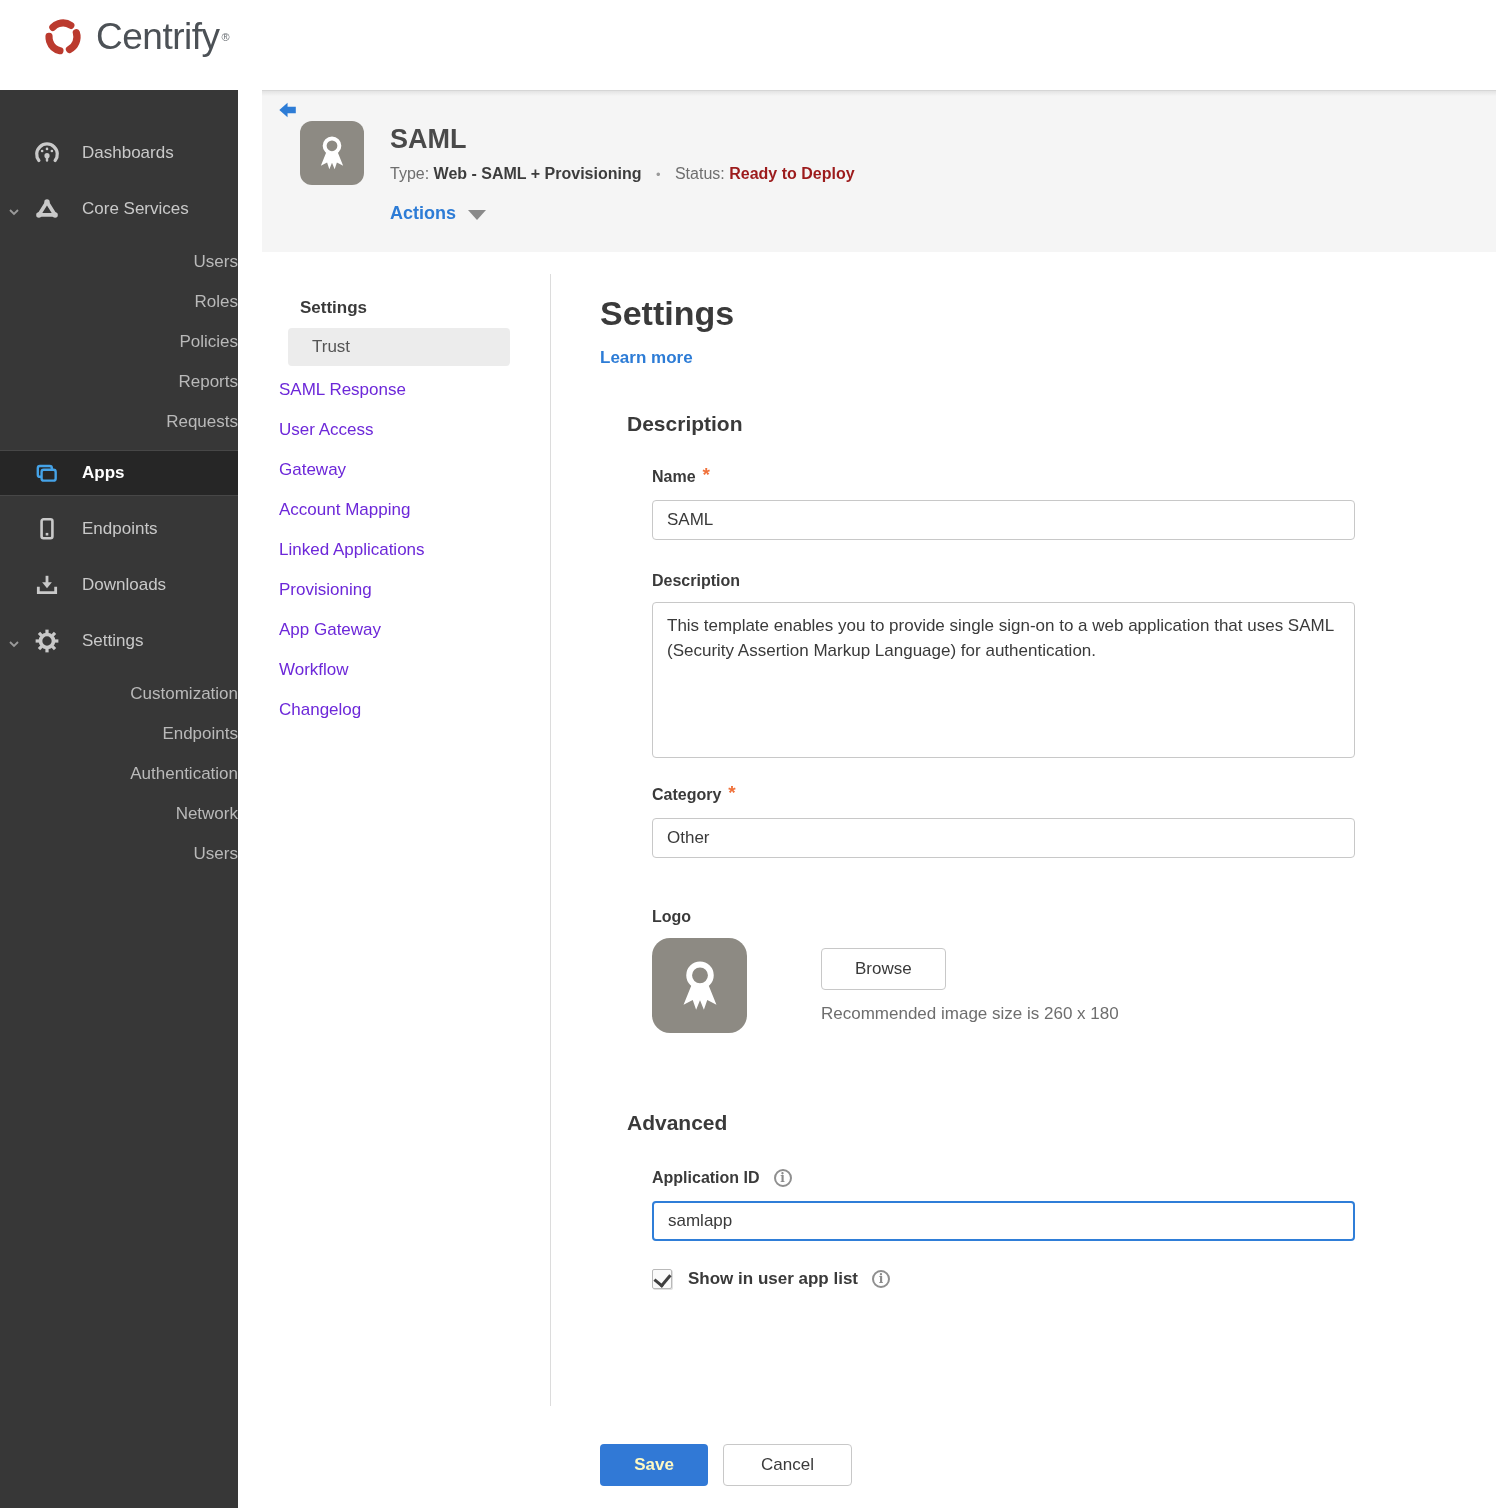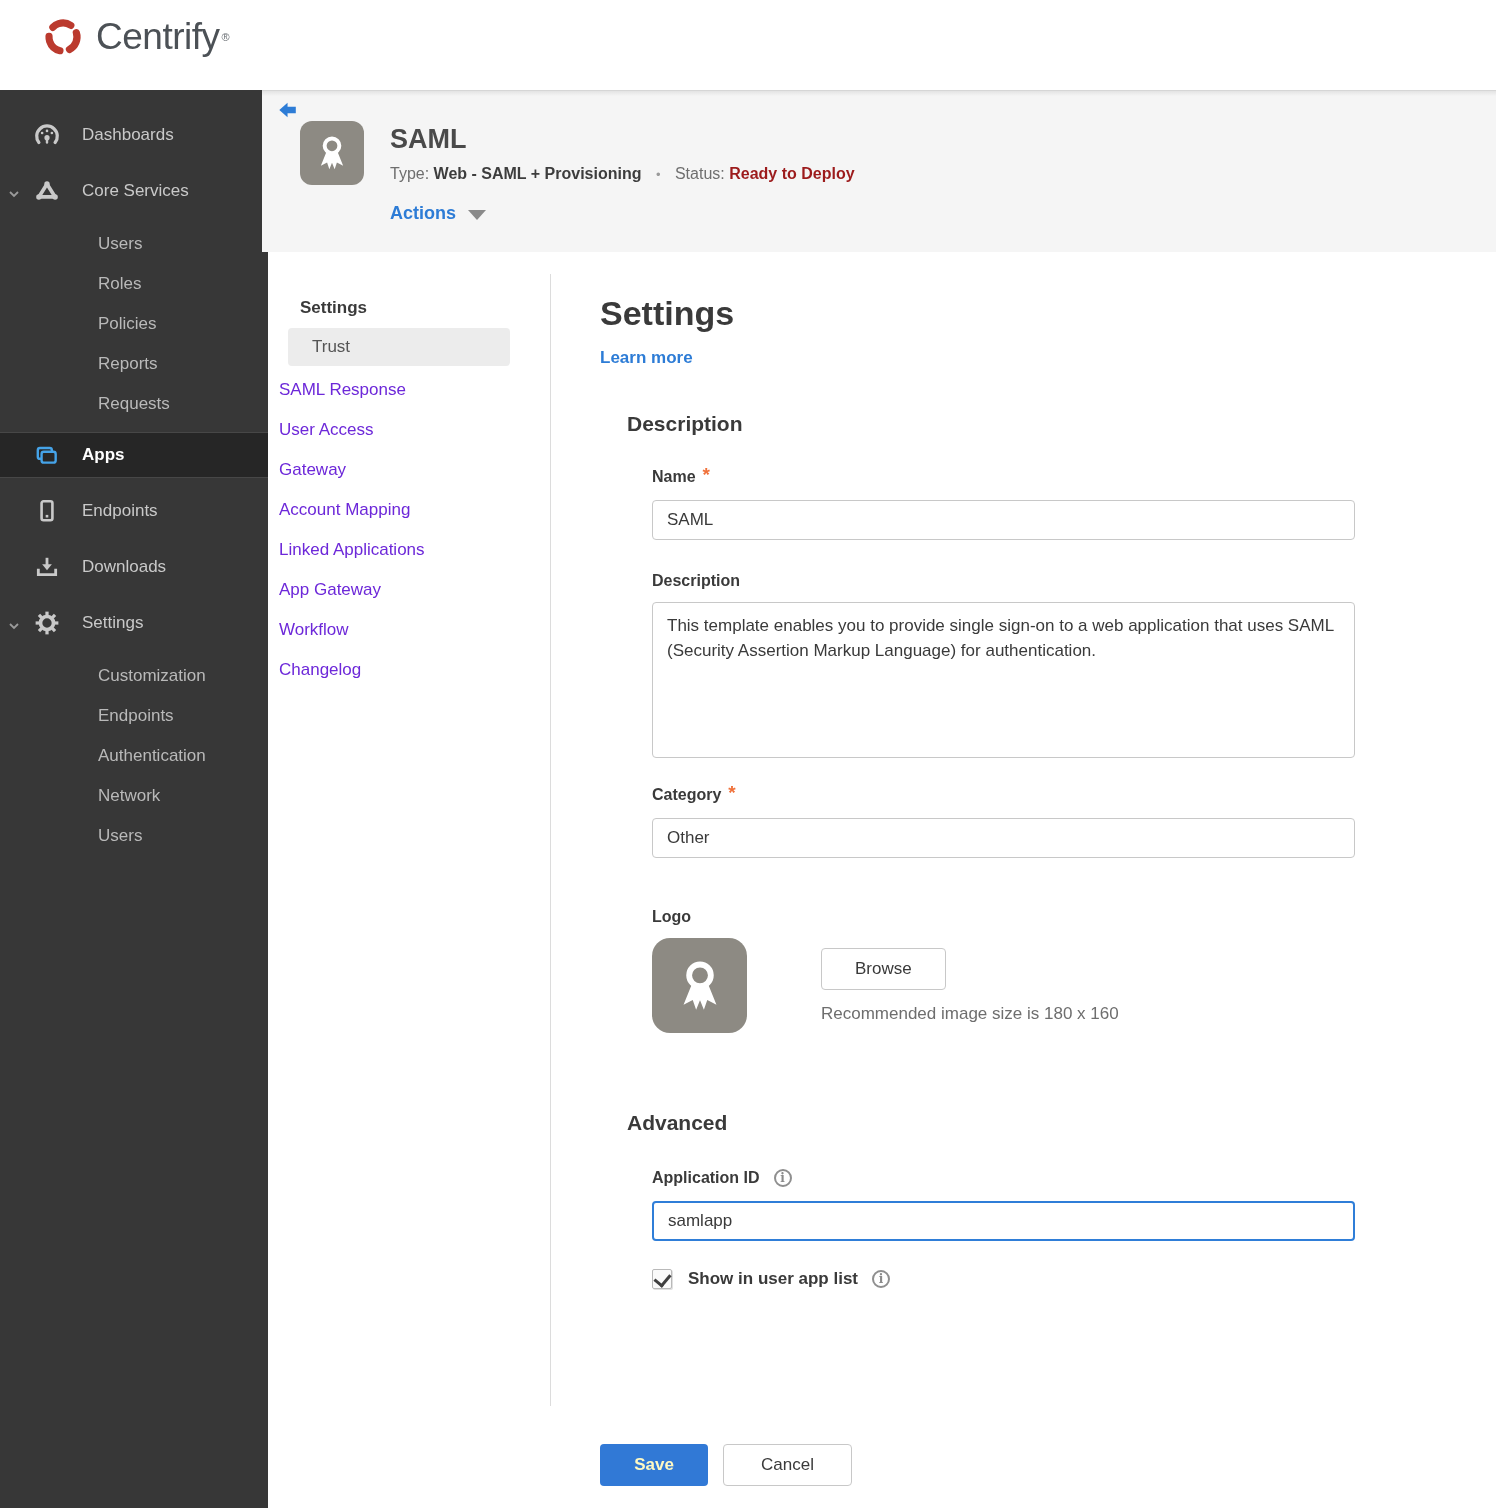--- a/index.html
+++ b/index.html
@@ -7,21 +7,21 @@
   body { font-family:"Liberation Sans", sans-serif; background:#fff; color:#3a3a3a; }
   .screen { position:relative; width:1496px; height:1508px; overflow:hidden; background:#fff; }
 
   
   .topbar { position:absolute; left:12px; top:0; width:100%; height:90px; background:#fff; }
   .brand { position:absolute; left:28px; top:14px; display:flex; align-items:center; }
   .brand-text { font-size:37px; font-weight:500; color:#4c5156; letter-spacing:-0.5px; margin-left:10px; }
   .brand-tm { font-size:11px; color:#6a6f74; vertical-align:18px; margin-left:2px; }
 
   
-  .sidebar { position:absolute; left:0; top:90px; bottom:0; width:268px; background:#373737; padding-top:30px; }
+  .sidebar { position:absolute; left:0; top:90px; bottom:0; width:238px; background:#373737; padding-top:48px;text-align:right; }
   .side-item { position:relative; height:30px; display:flex; align-items:center; color:#c9c9c9; font-size:17px; cursor:pointer; }
   .side-item .icon { position:absolute; left:34px; width:26px; height:26px; display:flex; align-items:center; justify-content:center; }
   .side-item .lbl { margin-left:82px; }
   .side-item .chev { position:absolute; left:8px; top:9px; }
   .gap26 { height:26px; } .gap18 { height:18px; } .gap8 { height:8px; }
   .side-sub { }
   .side-sub .sub-item { height:40px; line-height:40px; padding-left:98px; color:#b9b9b9; font-size:17px; cursor:pointer; }
   .side-item.active-row { height:46px; background:#262626; border-top:1px solid #474747; border-bottom:1px solid #474747; }
   .side-item.active-row .lbl { color:#ffffff; font-weight:bold; }
 
@@ -221,20 +221,21 @@
     <div class="page-body">
 
       <div class="subnav">
         <div class="subnav-header">Settings</div>
         <div class="subnav-item active">Trust</div>
         <div class="subnav-item">SAML Response</div>
         <div class="subnav-item">User Access</div>
         <div class="subnav-item">Gateway</div>
         <div class="subnav-item">Account Mapping</div>
         <div class="subnav-item">Linked Applications</div>
+        <div class="subnav-item">Provisioning</div>
         <div class="subnav-item">App Gateway</div>
         <div class="subnav-item">Workflow</div>
         <div class="subnav-item">Changelog</div>
       </div>
       <div class="vdivider"></div>
 
       <div class="main">
         <div class="main-title">Settings</div>
         <span class="learn-more">Learn more</span>
 
@@ -265,21 +266,21 @@
             <svg width="62" height="62" viewBox="0 0 32 32">
               <g fill="#ffffff">
                 <polygon points="12.5,14.5 19.5,14.5 19.5,28 16,24 12.5,28" transform="rotate(-22 16 14)"></polygon>
                 <polygon points="12.5,14.5 19.5,14.5 19.5,28 16,24 12.5,28" transform="rotate(22 16 14)"></polygon>
               </g>
               <circle cx="16" cy="10.5" r="5.6" fill="#8d8a83" stroke="#ffffff" stroke-width="3"></circle>
             </svg>
           </div>
           <div class="logo-side">
             <button class="browse-btn">Browse</button>
-            <div class="logo-hint">Recommended image size is 180 x 160</div>
+            <div class="logo-hint">Recommended image size is 260 x 180</div>
           </div>
         </div>
 
         <div class="section-heading advanced">Advanced</div>
 
         <div class="field-label" style="margin-top:34px;">
           <span>Application ID</span>
           <span class="info-icon">i</span>
         </div>
         <input class="text-input focused" type="text" value="samlapp" style="">

